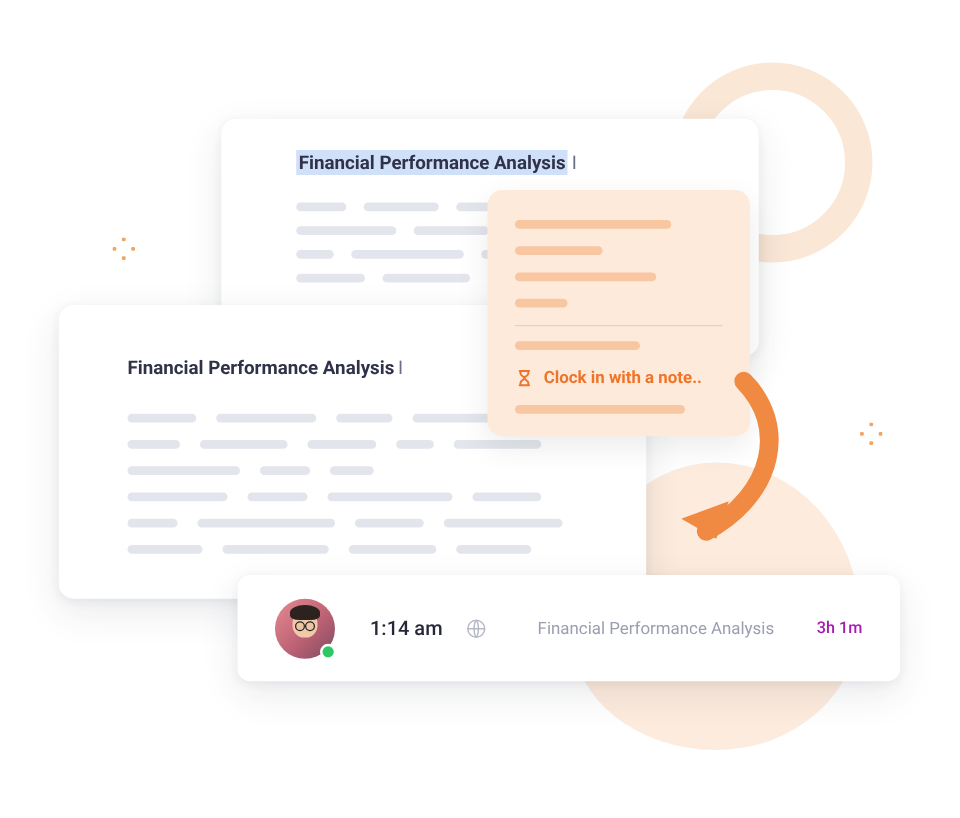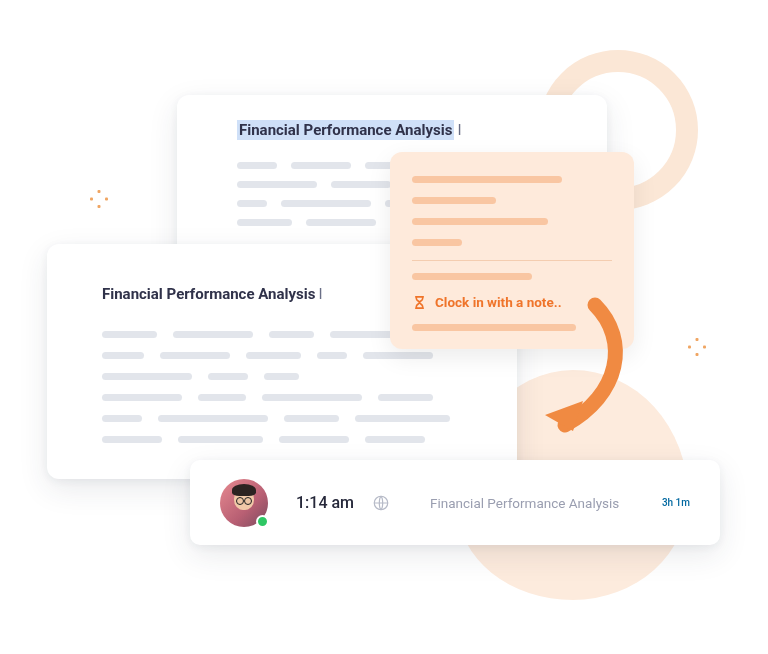--- a/index.html
+++ b/index.html
@@ -81,21 +81,21 @@
   }
   .doc-b .lines-b { margin-top: 28px; }
   .doc-b .row { display: flex; gap: 16px; margin-bottom: 14px; }
   .doc-b .sk { height: 7px; border-radius: 4px; background: #e2e5eb; }
 
   
   .popup {
     position: absolute;
     top: 152px;
     left: 390px;
-    width: 244px;
+    width: 210px;
     background: #feeadb;
     border-radius: 12px;
     box-shadow: 0 8px 25px rgba(0,0,0,0.08);
     padding: 24px 22px 18px 22px;
   }
   .popup .psk {
     height: 7px;
     border-radius: 4px;
     background: #f9c6a2;
     margin-bottom: 14px;
@@ -207,22 +207,22 @@
     margin-right: 40px;
     display: flex;
     align-items: center;
   }
   .entry .note {
     color: #9a9eb0;
     font-size: 13.5px;
     flex: 1;
   }
   .entry .dur {
-    color: #0369a1;
-    font-size: 10px;
+    color: #a21caf;
+    font-size: 13px;
     font-weight: 500;
   }
 </style>
 </head>
 <body>
 
 <div class="deco-ring"></div>
 <div class="deco-blob"></div>
 
 <div class="sparkle" style="top:190px; left:90px;">

